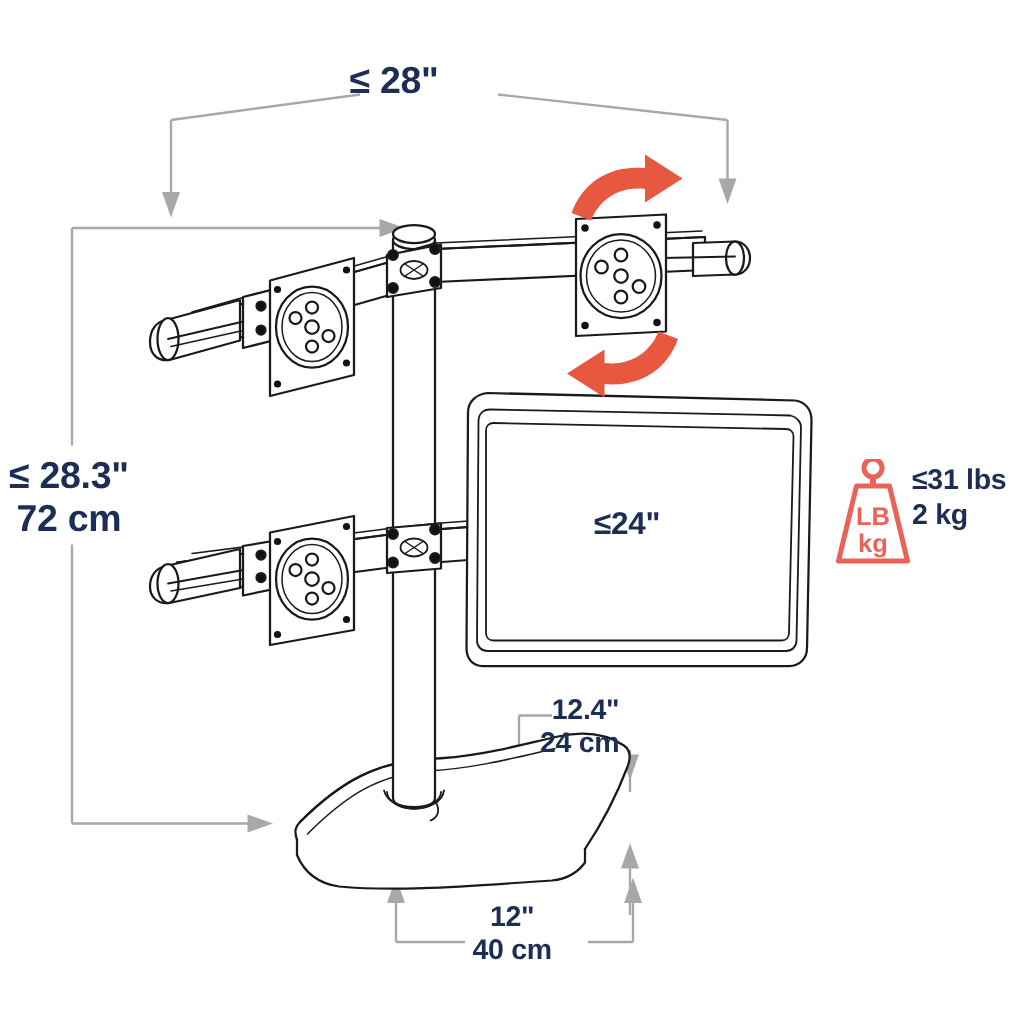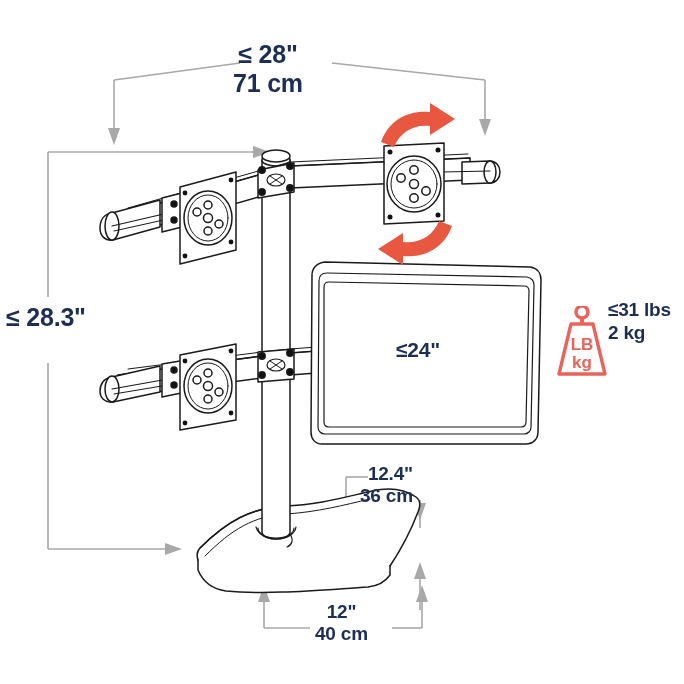--- a/index.html
+++ b/index.html
@@ -60,21 +60,21 @@
     font-size: 19px;
     text-align: center;
   }
   #label-screen {
     left: 396px;
     top: 338px;
     font-size: 21px;
   }
   #label-weight {
     left: 608px;
-    top: 299px;
+    top: 310px;
     font-size: 19px;
     text-align: left;
     line-height: 1.2;
   }
   #weight-icon {
     position: absolute;
     left: 554px;
     top: 306px;
     width: 56px;
     height: 74px;
@@ -297,30 +297,30 @@
   <svg id="weight-icon" viewBox="0 0 56 74">
     <path d="M28 6 m-6 0 a6 6 0 1 1 12 0 a6 6 0 1 1 -12 0" fill="none" stroke="#e8645a" stroke-width="3.4"></path>
     <path d="M26 12 L30 12 L30 18 L26 18 Z" fill="#e8645a"></path>
     <path d="M17 18 L39 18 L51 68 L5 68 Z" fill="none" stroke="#e8645a" stroke-width="3.4" stroke-linejoin="round"></path>
     <text x="28" y="44" text-anchor="middle" fill="#e8645a" font-family="Liberation Sans, sans-serif" font-size="17" font-weight="bold">LB</text>
     <text x="28" y="62" text-anchor="middle" fill="#e8645a" font-family="Liberation Sans, sans-serif" font-size="17" font-weight="bold">kg</text>
   </svg>
 
   <div class="dim-label" id="label-width">
     <span class="l1">≤ 28"</span>
-    <span class="l2">71 cm</span>
   </div>
 
   <div class="dim-label" id="label-height">
     <span class="l1">≤ 28.3"</span>
+    <span class="l2">72 cm</span>
   </div>
 
   <div class="dim-label" id="label-depth">
     <span class="l1">12.4"</span>
-    <span class="l2">36 cm</span>
+    <span class="l2">24 cm</span>
   </div>
 
   <div class="dim-label" id="label-basewidth">
     <span class="l1">12"</span>
     <span class="l2">40 cm</span>
   </div>
 
   <div class="dim-label" id="label-screen">
     <span class="l1">≤24"</span>
   </div>

